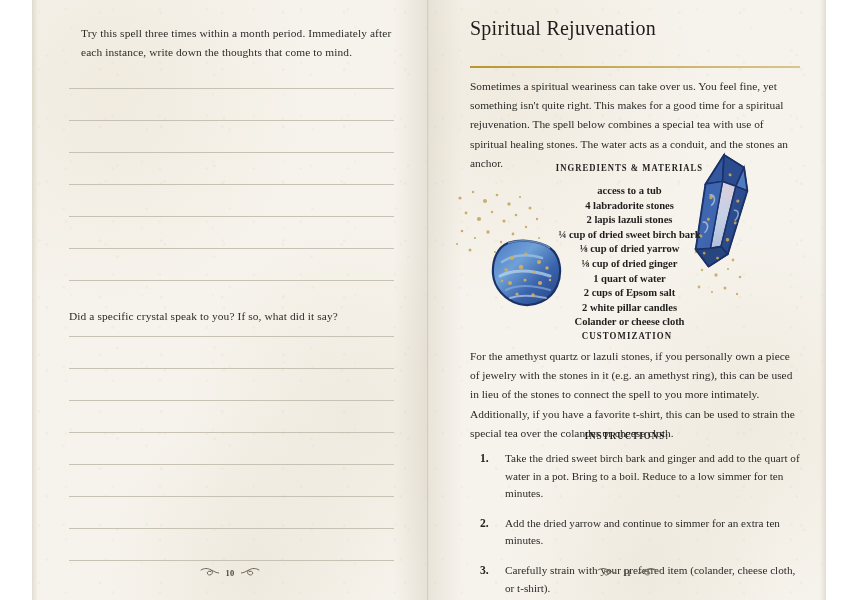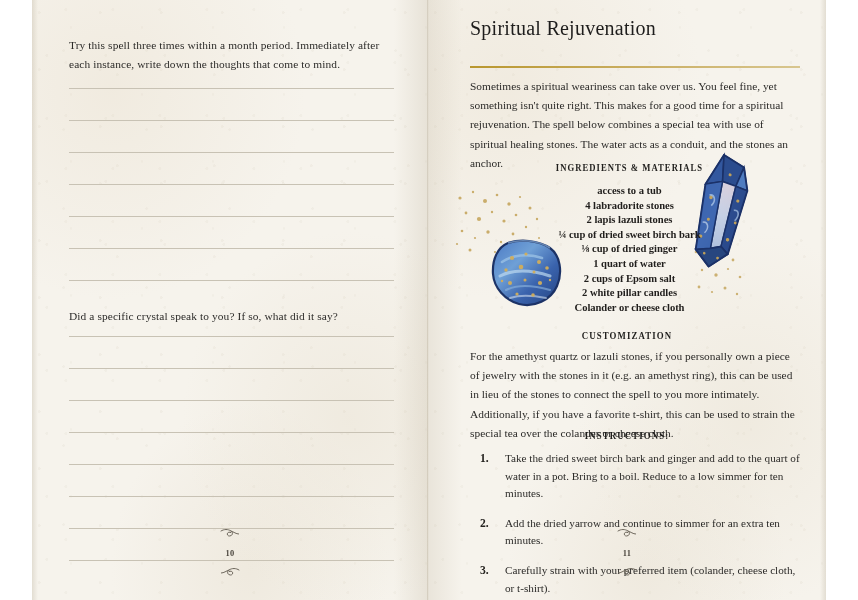--- a/index.html
+++ b/index.html
@@ -78,21 +78,21 @@
   
   .prompt {
     position: absolute;
     left: 37px;
     width: 325px;
     font-size: 11.4px;
     line-height: 19px;
     color: #2c2b29;
     letter-spacing: .1px;
   }
-  .prompt-1 { top: 36px; }
+  .prompt-1 { top: 24px; margin-left: 12px; }
   .prompt-2 { top: 307px; }
 
   .rules { position: absolute; left: 37px; width: 325px; }
   .rule-line {
     height: 1px;
     background: #c8c2b4;
     margin-bottom: 31px;
   }
 
   
@@ -187,21 +187,20 @@
   
   .footer {
     position: absolute;
     bottom: 18px;
     display: flex;
     align-items: center;
     justify-content: center;
     gap: 6px;
     width: 100%;
     color: #6d675c;
-    flex-direction: column;
   }
   .page-num {
     font-size: 8.4px;
     font-weight: bold;
     color: #4a453d;
     letter-spacing: .3px;
   }
   .flourish { display: block; }
 
   
@@ -402,20 +401,21 @@
       </svg>
     </div>
 
     <div class="ingredients">
       <div class="ing-head">INGREDIENTS &amp; MATERIALS</div>
       <div id="ing-list">
           <div class="ing-item">access to a tub</div>
           <div class="ing-item">4 labradorite stones</div>
           <div class="ing-item">2 lapis lazuli stones</div>
           <div class="ing-item">¼ cup of dried sweet birch bark</div>
+          <div class="ing-item">⅛ cup of dried yarrow</div>
           <div class="ing-item">⅛ cup of dried ginger</div>
           <div class="ing-item">1 quart of water</div>
           <div class="ing-item">2 cups of Epsom salt</div>
           <div class="ing-item">2 white pillar candles</div>
           <div class="ing-item">Colander or cheese cloth</div>
         </div>
     </div>
 
     <div class="sec-head cust-head">CUSTOMIZATION</div>
     <div class="body-para para-custom">For the amethyst quartz or lazuli stones, if you personally own a piece of jewelry with the stones in it (e.g. an amethyst ring), this can be used in lieu of the stones to connect the spell to you more intimately. Additionally, if you have a favorite t-shirt, this can be used to strain the special tea over the colander or cheese cloth.</div>

